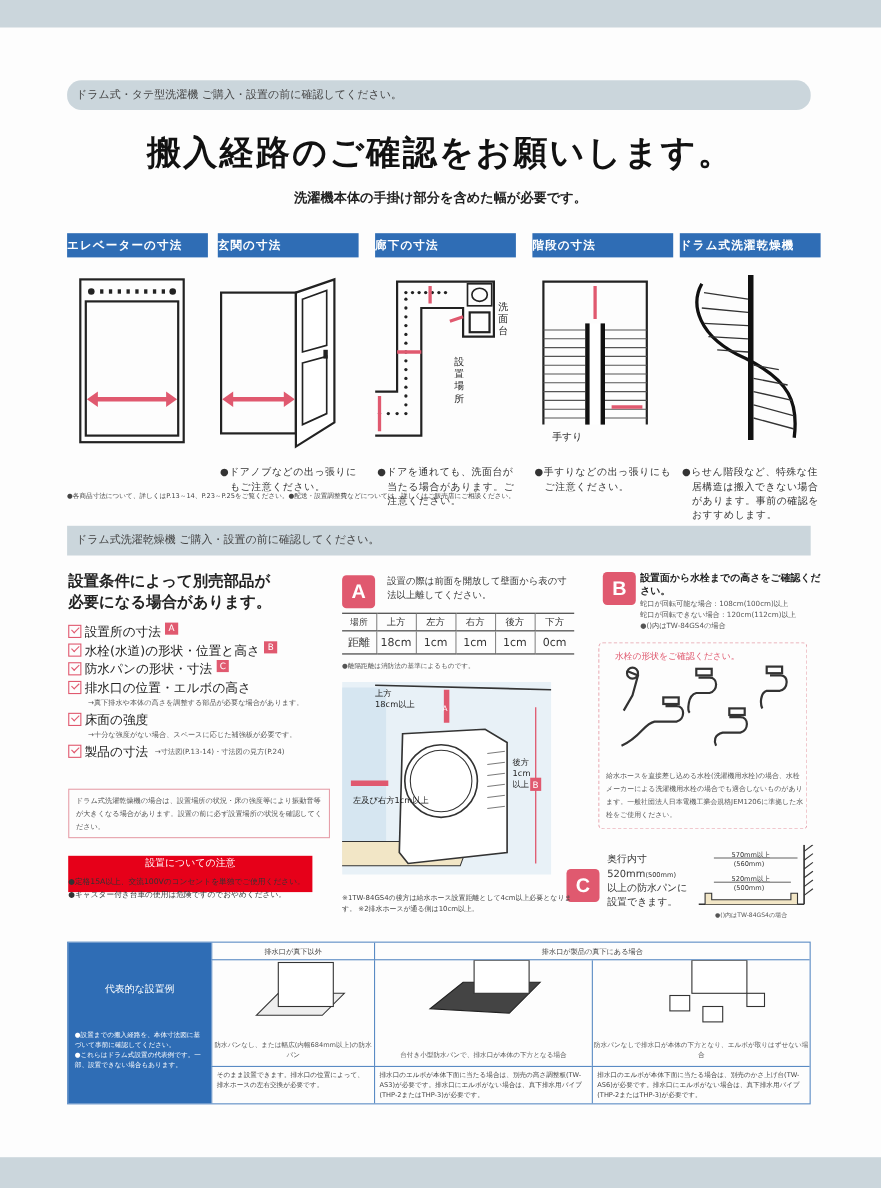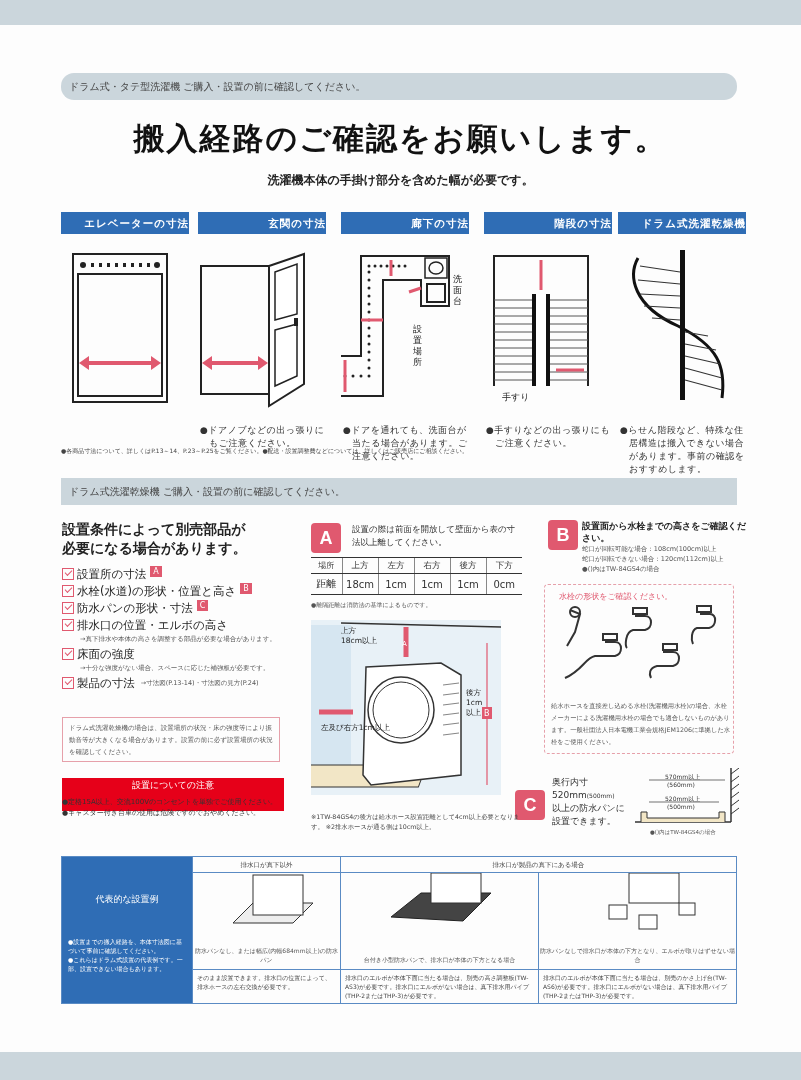--- a/index.html
+++ b/index.html
@@ -13,34 +13,34 @@
 
   .section-bar { position: absolute; left: 61px; width: 676px; height: 27px; background: #cbd6dc;
     font-size: 10px; color: #444; line-height: 27px; padding-left: 8px; }
   .main-title { position: absolute; left: 0; width: 801px; top: 118px; text-align: center;
     font-size: 31px; font-weight: bold; color: #111; letter-spacing: 2px; }
   .subtitle { position: absolute; left: 0; width: 801px; top: 172px; text-align: center;
     font-size: 12px; font-weight: bold; color: #222; }
 
   .route-col { position: absolute; top: 212px; width: 128px; }
   .route-head { height: 22px; background: #2f6db5; color: #fff; font-size: 10.5px; font-weight: bold;
-    text-align: right; line-height: 22px; letter-spacing: 1px; }
+    text-align: left; line-height: 22px; letter-spacing: 1px; }
   .route-fig { height: 170px; margin-top: 12px; position: relative; }
   .route-note { font-size: 9px; line-height: 13px; color: #333; margin-top: 8px; padding-left: 11px; text-indent: -9px; letter-spacing: 0.5px;}
   .footnote1 { position: absolute; left: 61px; top: 447px; font-size: 6px; color: #444; }
 
   .cond-title { position: absolute; left: 62px; top: 520px; font-size: 14px; font-weight: bold; line-height: 19px; color: #222; }
   .check-list { position: absolute; left: 62px; top: 566px; width: 235px; }
   .check-item { display: flex; align-items: flex-start; font-size: 11.5px; line-height: 16px; margin-bottom: 1px; color: #222; }
   .check-box { width: 12px; height: 12px; border: 1px solid #e0596f; margin-right: 3px; margin-top: 2px; position: relative; flex-shrink: 0; }
   .check-box::after { content: ""; position: absolute; left: 2px; top: 1px; width: 6px; height: 3px; border-left: 1.5px solid #e0596f; border-bottom: 1.5px solid #e0596f; transform: rotate(-45deg); }
   .tag { display: inline-block; background: #e0596f; color: #fff; font-size: 8px; padding: 0 3px; margin-left: 4px; line-height: 11px; vertical-align: 2px; }
   .sub-note { font-size: 6.5px; color: #555; line-height: 10px; padding-left: 18px; margin-bottom: 2px; }
   .inline-ref { font-size: 6.5px; color: #555; margin-left: 6px; }
-  .warn-box { position: absolute; left: 62px; top: 717px; width: 218px; height: 45px; border: 1px solid #e6a0aa;
+  .warn-box { position: absolute; left: 62px; top: 717px; width: 238px; height: 45px; border: 1px solid #e6a0aa;
     font-size: 6.5px; line-height: 12px; color: #555; padding: 4px 6px; }
   .caution-bar { position: absolute; left: 62px; top: 778px; width: 222px; height: 33px; background: #e60019; color: #fff;
     font-size: 9px; text-align: center; line-height: 15px; }
   .caution-notes { position: absolute; left: 62px; top: 797px; font-size: 7px; line-height: 11px; color: #333; }
 
   .badge { position: absolute; width: 30px; height: 30px; background: #e0596f; color: #fff; border-radius: 4px;
     font-size: 18px; font-weight: bold; text-align: center; line-height: 30px; font-family: "Liberation Sans", sans-serif; }
   .a-text { position: absolute; left: 352px; top: 523px; font-size: 8.5px; line-height: 13px; color: #333; width: 170px; }
   table.dist { position: absolute; left: 311px; top: 557px; border-collapse: collapse; font-size: 8.5px; }
   table.dist td { border-left: 1px solid #888; height: 20px; text-align: center; color: #333; }

